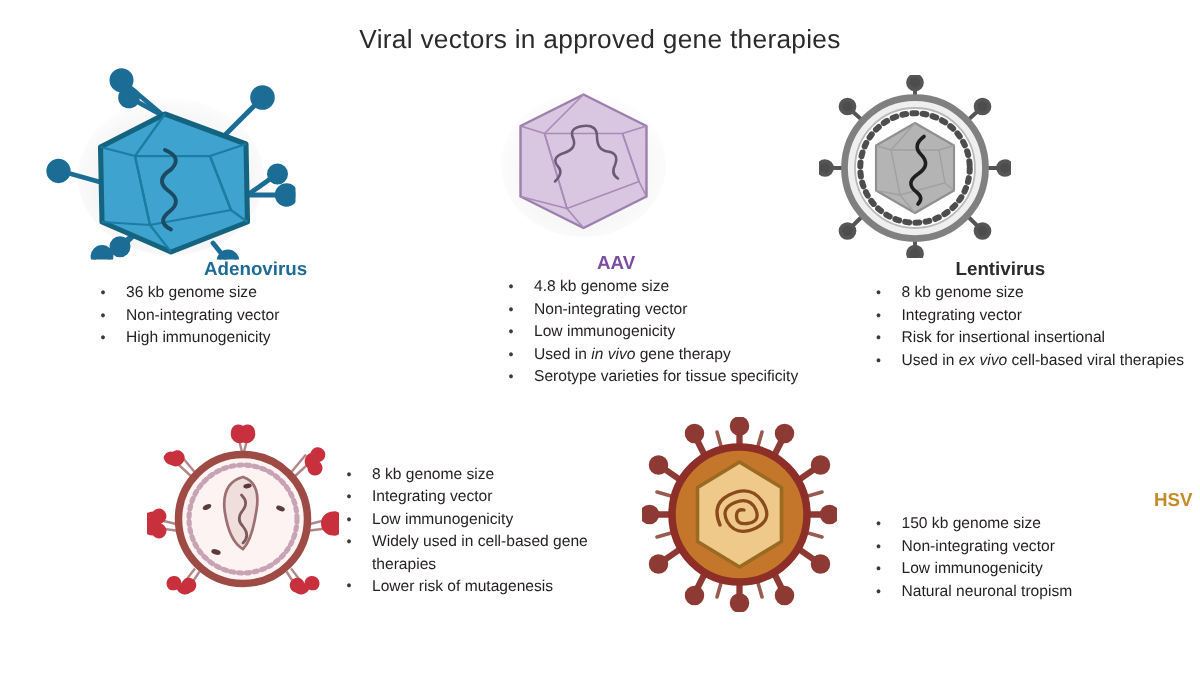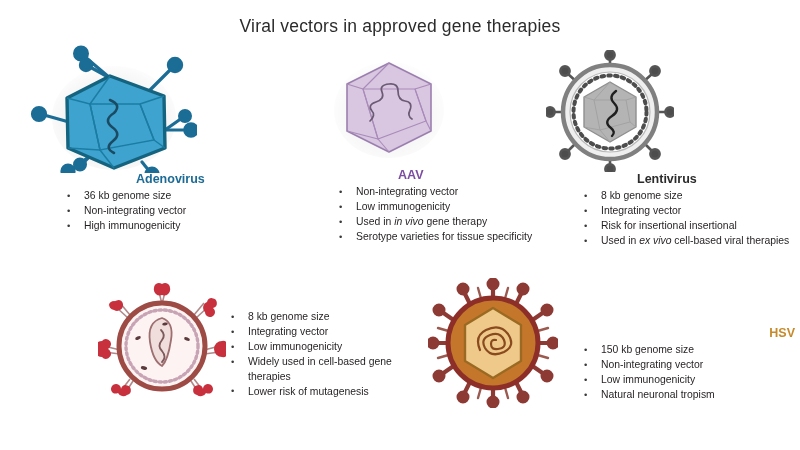--- a/index.html
+++ b/index.html
@@ -274,20 +274,21 @@
     <ul class="facts">
       <li><span>36 kb genome size</span></li>
       <li><span>Non-integrating vector</span></li>
       <li><span>High immunogenicity</span></li>
     </ul>
   </div>
 
   <div class="panel" id="p-aav">
     <div class="vname">AAV</div>
     <ul class="facts">
+      <li><span>4.8 kb genome size</span></li>
       <li><span>Non-integrating vector</span></li>
       <li><span>Low immunogenicity</span></li>
       <li><span>Used in </span><i>in vivo</i><span> gene therapy</span></li>
       <li><span>Serotype varieties for tissue specificity</span></li>
     </ul>
   </div>
 
   <div class="panel" id="p-retro">
     <div class="vname">Lentivirus</div>
     <ul class="facts">

